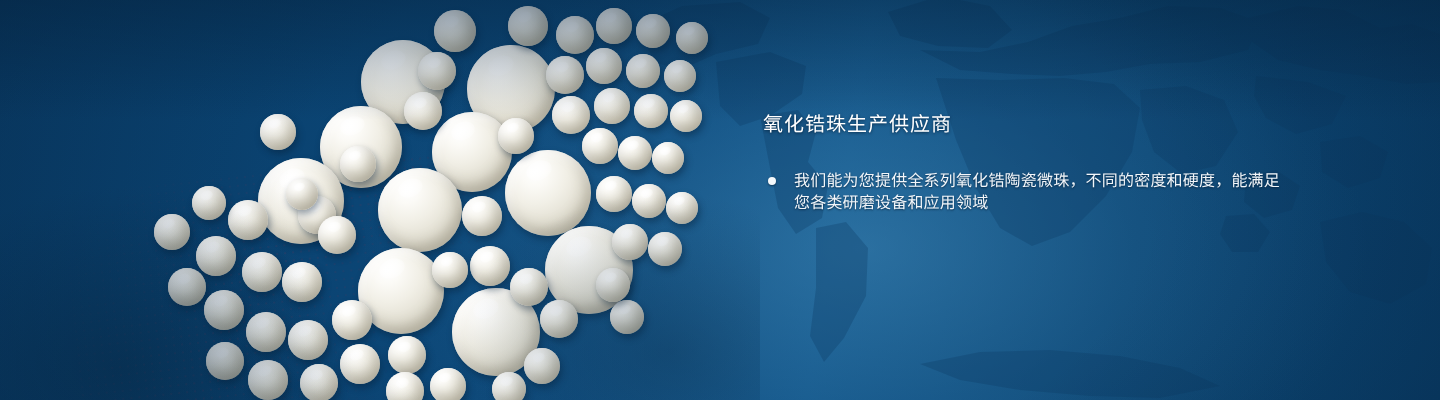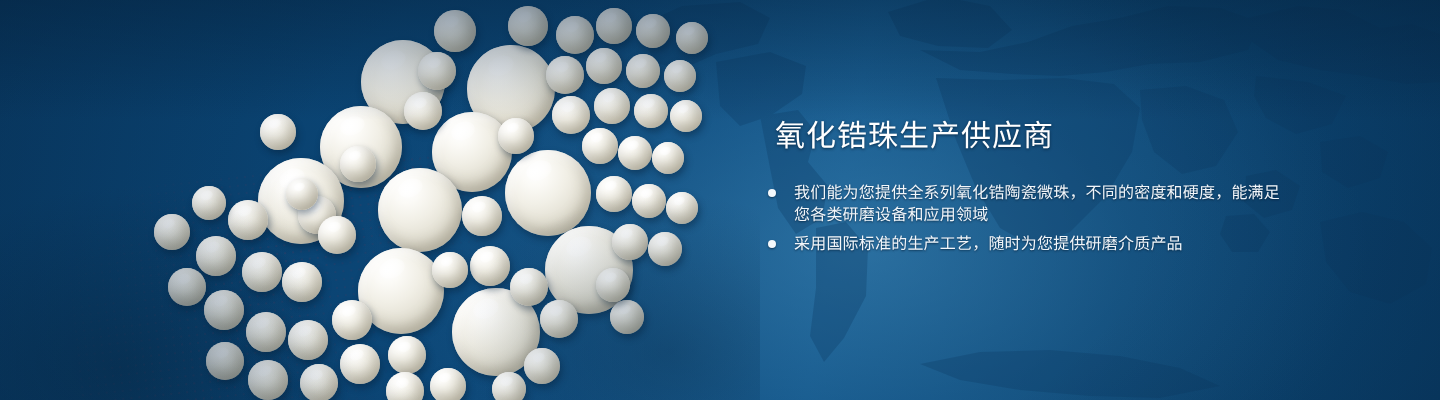--- a/index.html
+++ b/index.html
@@ -74,22 +74,22 @@
     position:absolute;left:0;top:0;width:760px;height:400px;
     pointer-events:none;
     background:
       radial-gradient(ellipse 330px 260px at 16% 92%, rgba(6,36,62,0.42) 0%, rgba(6,36,62,0) 70%),
       radial-gradient(ellipse 300px 220px at 88% 88%, rgba(6,36,62,0.30) 0%, rgba(6,36,62,0) 72%);
   }
 
   
   .copy{position:absolute;left:763px;top:104px;width:520px;}
   .headline{
-    margin:12px;
-    font-size:30px;line-height:40px;font-weight:400;
+    margin:0;
+    font-size:20px;line-height:40px;font-weight:400;
     letter-spacing:1px;
     color:#ffffff;
     text-shadow:0 1px 3px rgba(3,26,48,0.75);
   }
   .bullets{list-style:none;margin:26px 0 0 0;padding:0;}
   .bullets li{
     position:relative;
     padding-left:31px;
     margin-bottom:7px;
     font-size:16px;
@@ -223,20 +223,16 @@
   <div class="bg-vignette"></div>
   <div class="bg-top-dark"></div>
 
   <div class="copy">
     <h1 class="headline">氧化锆珠生产供应商</h1>
     <ul class="bullets">
       <li>
         <span class="dot"></span>
         <span>我们能为您提供全系列氧化锆陶瓷微珠，不同的密度和硬度，能满足您各类研磨设备和应用领域</span>
       </li>
-      <li>
-        <span class="dot"></span>
-        <span>采用国际标准的生产工艺，随时为您提供研磨介质产品</span>
-      </li>
     </ul>
   </div>
 
 </div>
 
 </body></html>

